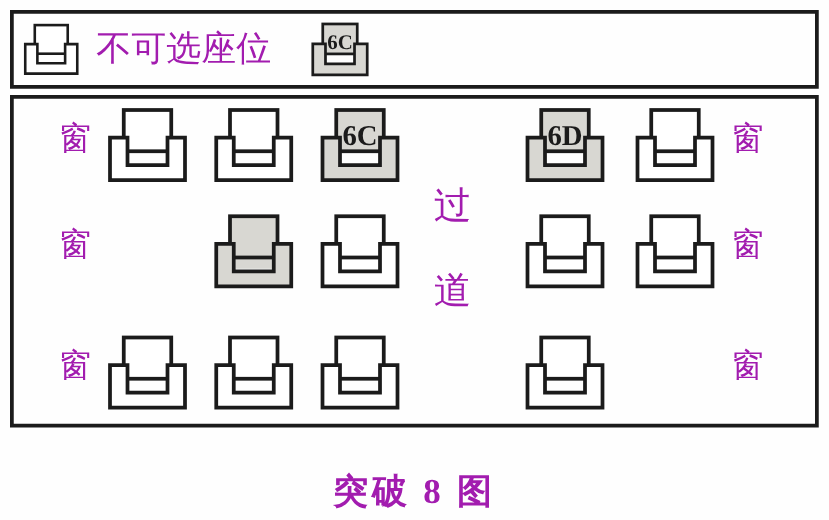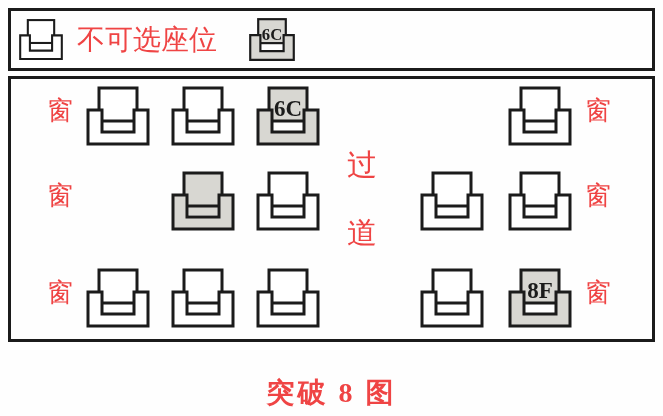--- a/index.html
+++ b/index.html
@@ -1,18 +1,18 @@
 <!DOCTYPE html>
 <html><head>
 <meta charset="utf-8">
 <style>
   html,body{margin:0;padding:0;background:#ffffff;}
   .page{
     position:relative;width:663px;height:416px;background:#fefefe;
-    font-family:"Liberation Serif", serif;color:#ef4444;overflow:hidden;
+    font-family:"Liberation Serif", serif;color:#a21caf;overflow:hidden;
   }
   .legend-box{
     position:absolute;left:8px;top:8px;width:647px;height:63px;
     border:3px solid #1b1b1b;box-sizing:border-box;
     display:flex;align-items:center;padding:0 4px 0 7px;background:#fefefe;
   }
   .legend-item{display:flex;align-items:center;gap:13px;margin-right:31px;}
   .legend-item:last-child{margin-right:0;}
   .licon{display:flex;align-items:center;}
   .licon svg{display:block;}
@@ -71,20 +71,27 @@
           <path d="M3,25 H17 V47 H49 V25 H63 V59 H3 Z" fill="#ffffff" stroke="#1b1b1b" stroke-width="3"></path>
         </svg>
       </div>
       <div class="seat" style="left: 244px; top: 6px;">
         <svg width="66" height="62" viewBox="0 0 66 62" xmlns="http://www.w3.org/2000/svg">
           <rect x="14" y="3" width="38" height="33" fill="#d8d7d2" stroke="#1b1b1b" stroke-width="3"></rect>
           <path d="M3,25 H17 V47 H49 V25 H63 V59 H3 Z" fill="#d8d7d2" stroke="#1b1b1b" stroke-width="3"></path>
           <text x="33" y="31" text-anchor="middle" font-family="Liberation Serif, serif" font-weight="bold" font-size="23" fill="#1b1b1b">6C</text>
         </svg>
       </div>
+      <div class="seat" style="left: 408px; top: 6px;">
+        <svg width="66" height="62" viewBox="0 0 66 62" xmlns="http://www.w3.org/2000/svg">
+          <rect x="14" y="3" width="38" height="33" fill="#d8d7d2" stroke="#1b1b1b" stroke-width="3"></rect>
+          <path d="M3,25 H17 V47 H49 V25 H63 V59 H3 Z" fill="#d8d7d2" stroke="#1b1b1b" stroke-width="3"></path>
+          <text x="33" y="31" text-anchor="middle" font-family="Liberation Serif, serif" font-weight="bold" font-size="23" fill="#1b1b1b">6D</text>
+        </svg>
+      </div>
       <div class="seat" style="left: 496px; top: 6px;">
         <svg width="66" height="62" viewBox="0 0 66 62" xmlns="http://www.w3.org/2000/svg">
           <rect x="14" y="3" width="38" height="33" fill="#ffffff" stroke="#1b1b1b" stroke-width="3"></rect>
           <path d="M3,25 H17 V47 H49 V25 H63 V59 H3 Z" fill="#ffffff" stroke="#1b1b1b" stroke-width="3"></path>
         </svg>
       </div>
       <div class="wlabel" style="left: 33px; top: 104px;">窗</div>
       <div class="wlabel" style="left: 571px; top: 104px;">窗</div>
       <div class="seat" style="left: 159px; top: 91px;">
         <svg width="66" height="62" viewBox="0 0 66 62" xmlns="http://www.w3.org/2000/svg">
@@ -130,26 +137,19 @@
           <rect x="14" y="3" width="38" height="33" fill="#ffffff" stroke="#1b1b1b" stroke-width="3"></rect>
           <path d="M3,25 H17 V47 H49 V25 H63 V59 H3 Z" fill="#ffffff" stroke="#1b1b1b" stroke-width="3"></path>
         </svg>
       </div>
       <div class="seat" style="left: 408px; top: 188px;">
         <svg width="66" height="62" viewBox="0 0 66 62" xmlns="http://www.w3.org/2000/svg">
           <rect x="14" y="3" width="38" height="33" fill="#ffffff" stroke="#1b1b1b" stroke-width="3"></rect>
           <path d="M3,25 H17 V47 H49 V25 H63 V59 H3 Z" fill="#ffffff" stroke="#1b1b1b" stroke-width="3"></path>
         </svg>
       </div>
-      <div class="seat" style="left: 496px; top: 188px;">
-        <svg width="66" height="62" viewBox="0 0 66 62" xmlns="http://www.w3.org/2000/svg">
-          <rect x="14" y="3" width="38" height="33" fill="#d8d7d2" stroke="#1b1b1b" stroke-width="3"></rect>
-          <path d="M3,25 H17 V47 H49 V25 H63 V59 H3 Z" fill="#d8d7d2" stroke="#1b1b1b" stroke-width="3"></path>
-          <text x="33" y="31" text-anchor="middle" font-family="Liberation Serif, serif" font-weight="bold" font-size="23" fill="#1b1b1b">8F</text>
-        </svg>
-      </div>
       <div class="aisle-char" style="left: 333px; top: 71px;">过</div>
       <div class="aisle-char" style="left: 333px; top: 139px;">道</div>
     </div>
 
   <div class="caption">突破 8 图</div>
 
 </div>
 
 </body></html>

